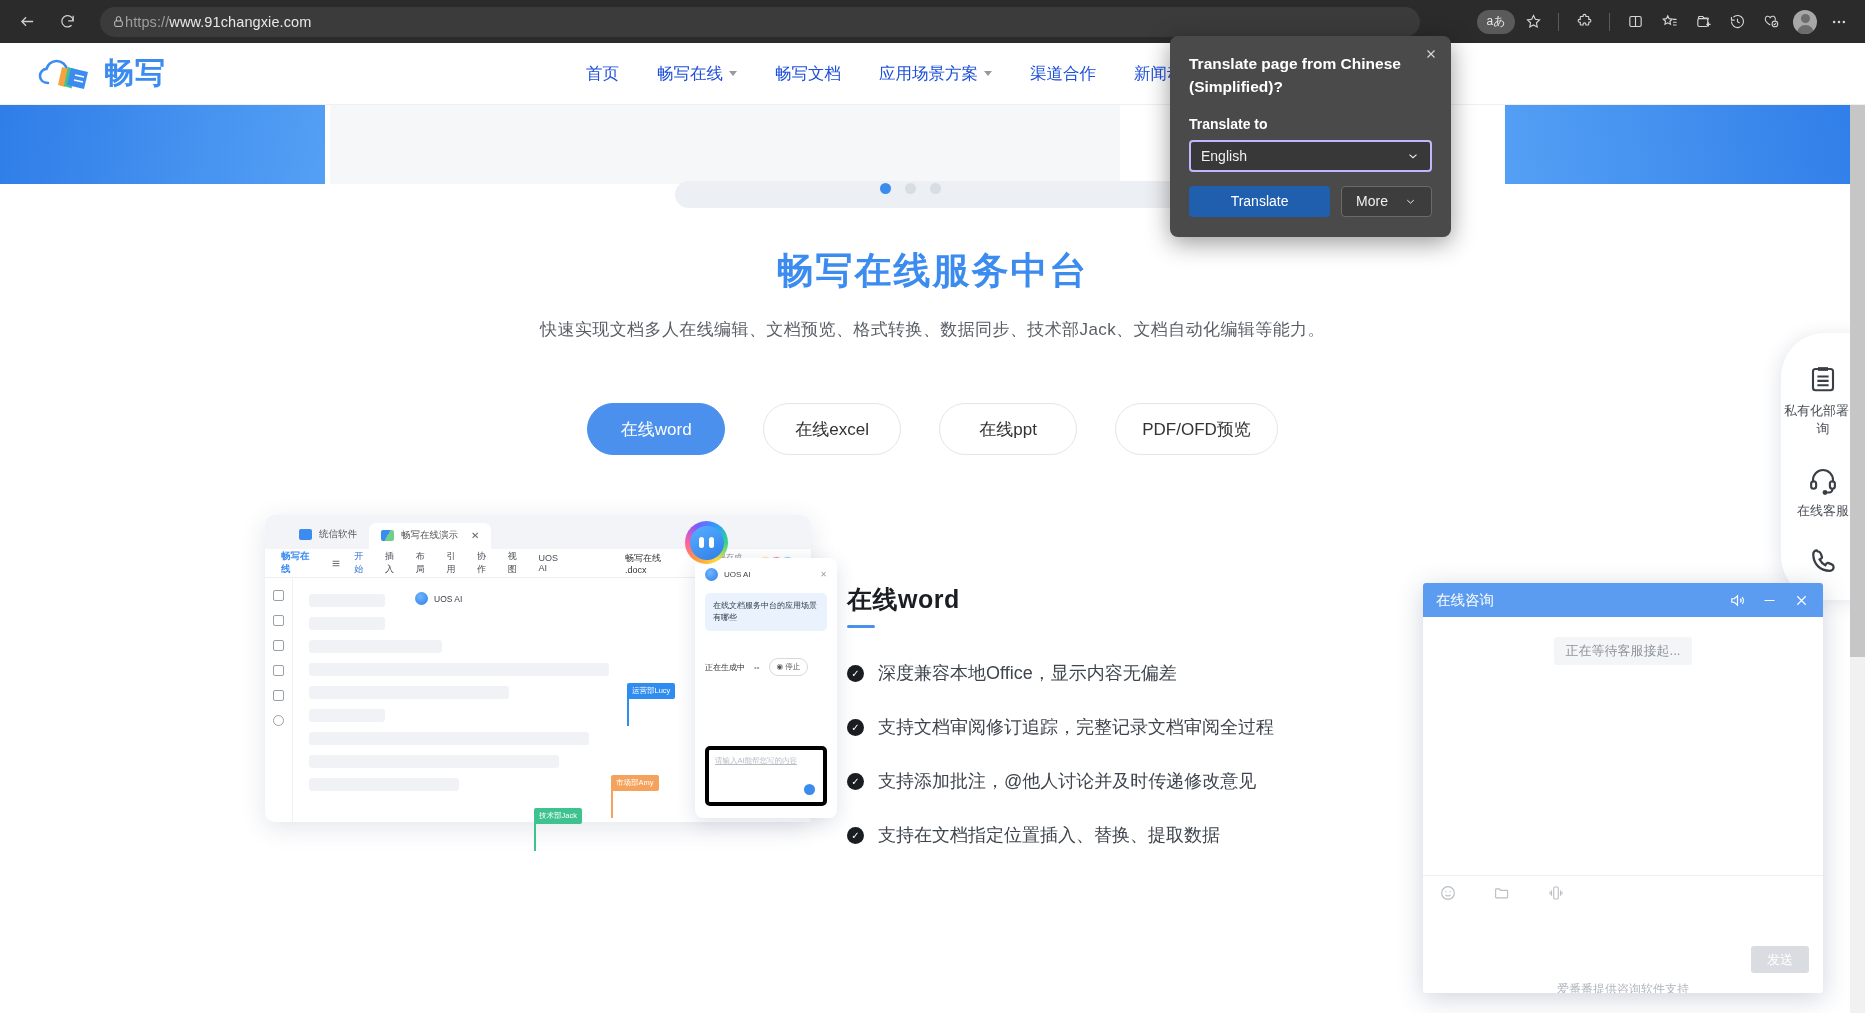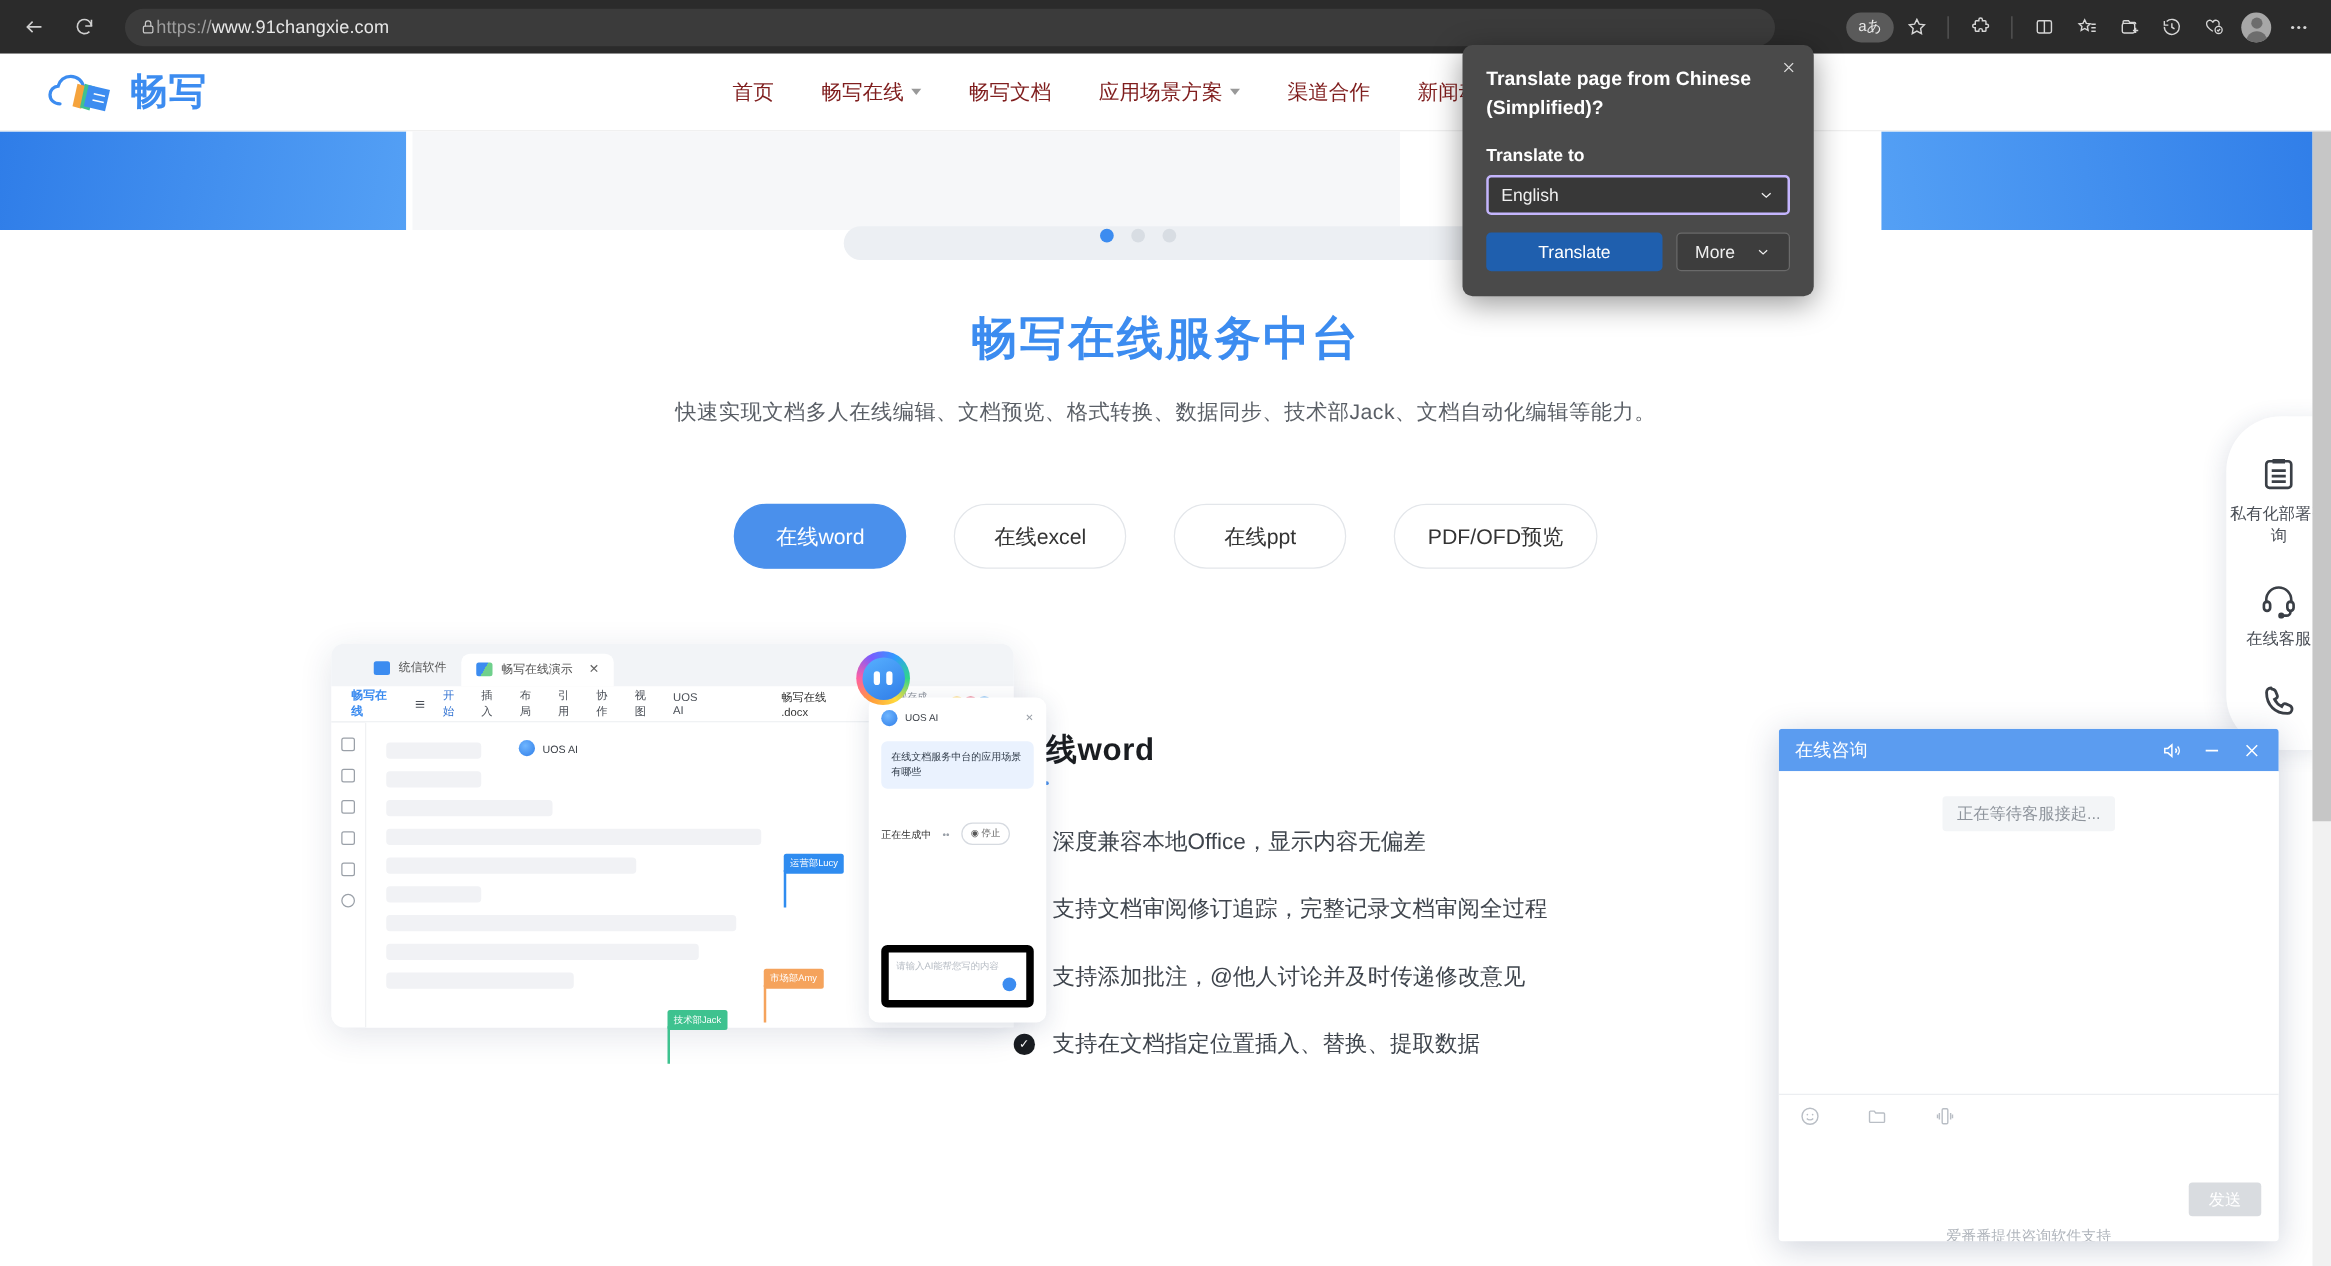--- a/index.html
+++ b/index.html
@@ -58,21 +58,21 @@
   
   .site-header {
     position: relative; height: 62px; background: #fff;
     display: flex; align-items: center; border-bottom: 1px solid #f0f0f0;
     z-index: 5;
   }
   .logo { display: flex; align-items: center; margin-left: 38px; gap: 4px; }
   .logo-text { font-size: 30px; font-weight: bold; color: #3c8cf0; letter-spacing: 1px; }
   .site-nav { display: flex; align-items: center; gap: 38px; margin-left: 420px; }
   .nav-item {
-    font-size: 16.5px; color: #7f1d1d; display: flex; align-items: center; gap: 6px; white-space: nowrap;
+    font-size: 16.5px; color: #1d4ed8; display: flex; align-items: center; gap: 6px; white-space: nowrap;
   }
   .caret { border-left: 4.5px solid transparent; border-right: 4.5px solid transparent; border-top: 5px solid #999; }
   .phone-block { display: flex; align-items: center; gap: 9px; margin-left: 44px; }
   .phone-num { font-size: 20px; color: #3c8cf0; letter-spacing: .6px; white-space: nowrap; }
 
   
   .banner {
     position: relative; height: 79px; overflow: hidden; display: flex;
   }
   .banner-side { width: 325px; background: linear-gradient(100deg, #2f7de8 0%, #54a0f5 100%); }
@@ -98,21 +98,21 @@
 
   .tabs { display: flex; justify-content: center; gap: 38px; margin-top: 62px; }
   .tab {
     min-width: 138px; height: 52px; border-radius: 26px; border: 1px solid #e3e6ea;
     background: #fff; color: #333; font-size: 17px;
     display: flex; align-items: center; justify-content: center; padding: 0 26px;
   }
   .tab.active { background: #4a90ec; border-color: #4a90ec; color: #fff; }
 
   
-  .content { display: flex; margin-top: 60px; padding-left: 265px; }
+  .content { display: flex; margin-top: 60px; padding-left: 265px; gap: 36px; }
 
   
   .mock {
     width: 546px; height: 307px; background: #fff;
     border-radius: 10px; box-shadow: 0 6px 26px rgba(30,50,90,.12);
     position: relative; flex: none;
   }
   .mock-tabs { height: 34px; background: #f2f4f7; border-radius: 10px 10px 0 0; display: flex; align-items: flex-end; padding-left: 22px; }
   .mock-tab { display: flex; align-items: center; gap: 7px; font-size: 9.5px; color: #555; padding: 0 12px 8px; }
   .mock-tab.act { background: #fff; height: 26px; border-radius: 7px 7px 0 0; padding-top: 6px; }
@@ -142,21 +142,21 @@
   .uos-ic { width:13px; height:13px; border-radius:50%; background: radial-gradient(circle at 40% 35%, #6fb6ff, #2f7de8); }
   .ai-panel {
     position: absolute; left: 430px; top: 43px; width: 142px; height: 260px;
     background: #fff; border-radius: 8px; box-shadow: 0 5px 20px rgba(30,50,90,.14);
     padding: 10px;
   }
   .ai-head { display: flex; align-items: center; gap: 6px; font-size: 8px; color: #3a3f46; }
   .ai-bubble { margin-top: 12px; background: #eaf2fe; border-radius: 5px; padding: 7px 8px; font-size: 8px; color: #2f3a48; line-height: 1.5; }
   .ai-gen { margin-top: 27px; display: flex; align-items: center; gap: 9px; font-size: 8px; color: #333; }
   .ai-stop { border: 1px solid #d6dae0; border-radius: 11px; padding: 3px 7px; font-size: 7.5px; color: #555; }
-  .ai-input { position: absolute; left: 10px; right: 10px; bottom: 12px; height: 50px; border: 6px solid #000000; border-radius: 5px; font-size: 7.5px; color: #b6bcc4; padding: 6px; }
+  .ai-input { position: absolute; left: 10px; right: 10px; bottom: 12px; height: 60px; border: 4px solid #000000; border-radius: 5px; font-size: 7.5px; color: #b6bcc4; padding: 6px; text-decoration: underline; }
   .ai-send { position:absolute; right:8px; bottom:7px; width:11px; height:11px; border-radius:50%; background:#3c8cf0;}
   .mock-bubble {
     position: absolute; left: 420px; top: 6px; width: 43px; height: 43px; border-radius: 50%;
     background: conic-gradient(from 210deg, #ff9a3c, #ff5fa2, #7a5cff, #2f9bff, #30d68a, #ffd93c, #ff9a3c);
     display: flex; align-items: center; justify-content: center;
   }
   .mock-bubble i { width: 34px; height: 34px; border-radius: 50%; background: linear-gradient(150deg,#57b0ff,#2f7de8); display:flex; align-items:center; justify-content:center; gap:5px; }
   .mock-bubble i b { width: 5px; height: 11px; background: #fff; border-radius: 3px; display: block; }
 
   

